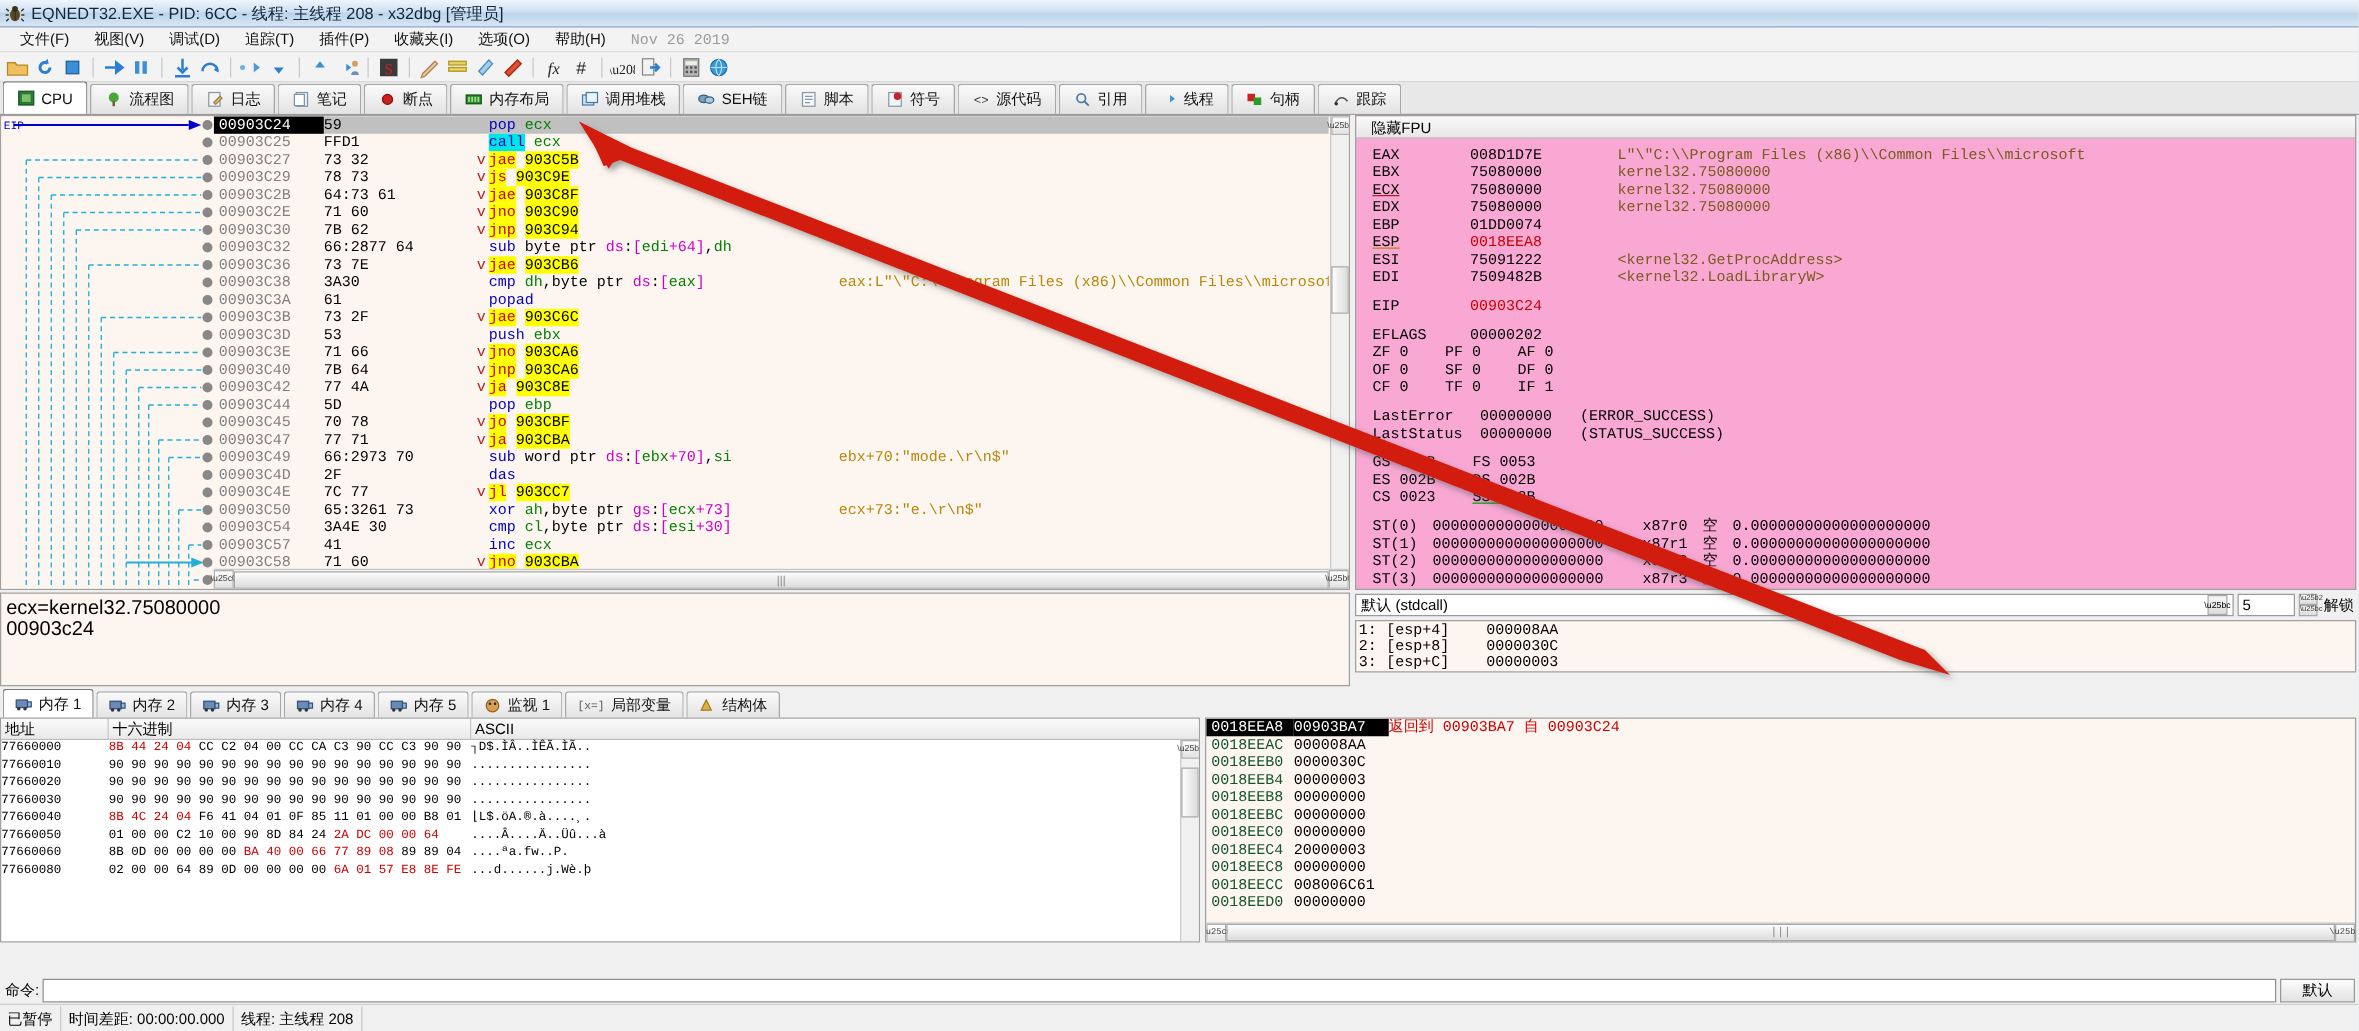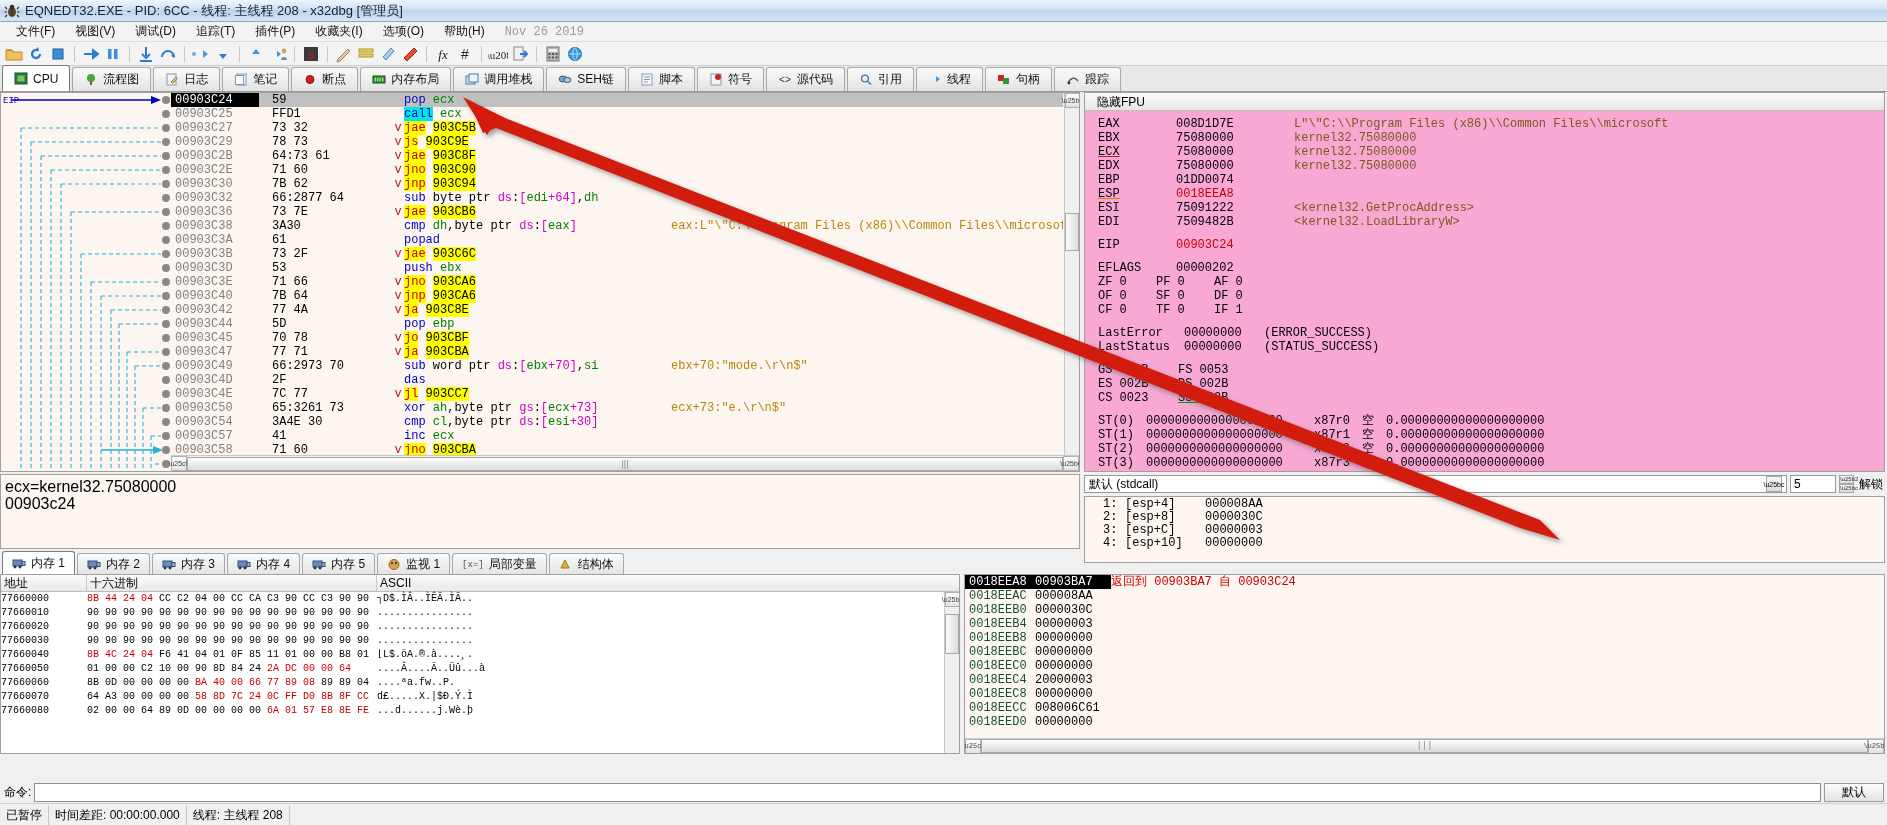--- a/index.html
+++ b/index.html
@@ -127,21 +127,21 @@
   }
 
   .dis-rows {
     position: absolute; left: 170px; top: 0; right: 16px; bottom: 16px;
     overflow: hidden; font-family: "Liberation Mono", monospace; font-size: 12px;
   }
   .dis-row { height: 14px; line-height: 14px; display: flex; white-space: pre; }
   .dis-row.sel { background: #c0c0c0; }
   .c-addr { width: 88px; flex: none; color: #808080; padding-left: 4px; }
   .dis-row.sel .c-addr { color: #000; background: #000; color: #fff; }
-  .c-hex { width: 120px; flex: none; color: #000; margin-left: 13px; }
+  .c-hex { width: 120px; flex: none; color: #000; }
   .c-arrow { width: 12px; flex: none; color: #b22222; text-align: center; }
   .c-mn { flex: none; }
   .c-cmt { position: absolute; left: 500px; color: #b8860b; }
 
   .kw { color: #0000c0; }   
   .reg { color: #008000; }  
   .jmp { color: #cc0000; background: #ffff00; font-family: Liberation Mono, monospace; }
   .jtarget { color: #000; background: #ffff00; }
   .callhl { background: #00e5e5; color: #0000c0; }
   .ptrkw { color: #000; }
@@ -194,23 +194,23 @@
   .combo .cv { width: 16px; height: 16px; background: linear-gradient(#f7f7f7,#dcdcdc);
      border: 1px solid #a8a8a8; display: flex; align-items: center; justify-content: center; font-size: 7px;}
   .spin { width: 46px; height: 18px; background: #fff; border: 1px solid #9a9a9a;
           font-size: 12px; padding: 0 3px; display: flex; align-items: center; }
   .spinb { width: 15px; height: 18px; display: flex; flex-direction: column; }
   .spinb div { flex:1; background: linear-gradient(#f7f7f7,#dcdcdc); border: 1px solid #a8a8a8;
                font-size: 6px; text-align: center; line-height: 7px; color: #333;}
   .argbtn { font-size: 12px; color: #000; padding: 0 2px; }
 
   .args {
-    position: absolute; left: 1084px; top: 404px; right: 2px; height: 67px;
+    position: absolute; left: 1084px; top: 404px; right: 2px; height: 42px;
     background: #fdf6f0; border: 1px solid #a0a0a0; overflow: hidden;
-    font-family: "Liberation Mono", monospace; font-size: 12px; padding: 1px 0 0 18px;
+    font-family: "Liberation Mono", monospace; font-size: 12px; padding: 1px 0 0 2px;
   }
   .arow { height: 13px; line-height: 13px; white-space: pre; }
 
   
   .dumptabs {
     position: absolute; left: 0; top: 459px; width: 960px; height: 24px;
     display: flex; align-items: flex-end; padding-left: 2px;
   }
   .dumptabs .tab { height: 22px; padding: 0 9px; }
   .dumptabs .tab.active { height: 24px; }
@@ -800,21 +800,20 @@
           <div style="width:200px;border-right:none">ASCII</div>
         </div>
         <div class="drows" id="dumprows">
             <div class="drow"><span class="d-addr">77660000</span><span class="d-hex"><span class="hl">8B 44 24 04</span> CC C2 04 00 CC CA C3 90 CC C3 90 90</span><span class="d-ascii">┐D$.ÌÂ..ÌÊÃ.ÌÃ..</span></div>
             <div class="drow"><span class="d-addr">77660010</span><span class="d-hex">90 90 90 90 90 90 90 90 90 90 90 90 90 90 90 90</span><span class="d-ascii">................</span></div>
             <div class="drow"><span class="d-addr">77660020</span><span class="d-hex">90 90 90 90 90 90 90 90 90 90 90 90 90 90 90 90</span><span class="d-ascii">................</span></div>
             <div class="drow"><span class="d-addr">77660030</span><span class="d-hex">90 90 90 90 90 90 90 90 90 90 90 90 90 90 90 90</span><span class="d-ascii">................</span></div>
             <div class="drow"><span class="d-addr">77660040</span><span class="d-hex"><span class="hl">8B 4C 24 04</span> F6 41 04 01 0F 85 11 01 00 00 B8 01</span><span class="d-ascii">⌊L$.öA.®.à....¸.</span></div>
             <div class="drow"><span class="d-addr">77660050</span><span class="d-hex">01 00 00 C2 10 00 90 8D 84 24 <span class="hl">2A DC 00 00 64</span></span><span class="d-ascii">....Â....Ä..Üû...à</span></div>
             <div class="drow"><span class="d-addr">77660060</span><span class="d-hex">8B 0D 00 00 00 00 <span class="hl">BA 40 00 66 77 89 08</span> 89 89 04</span><span class="d-ascii">....ªa.fw..P.</span></div>
-            <div class="drow"><span class="d-addr">77660070</span><span class="d-hex">64 A3 00 00 00 00 <span class="hl">58 8D 7C 24 0C FF D0 8B 8F CC</span></span><span class="d-ascii">d£.....X.|$Ð.Ý.Ì</span></div>
             <div class="drow"><span class="d-addr">77660080</span><span class="d-hex">02 00 00 64 89 0D 00 00 00 00 <span class="hl">6A 01 57 E8 8E FE</span></span><span class="d-ascii">...d......j.Wè.þ</span></div>
           </div>
         <div class="dump-scroll">
           <div class="sbtn" style="width:15px">\u25b2</div>
           <div class="svthumb" style="top:22px;height:40px"></div>
         </div>
       </div>
 
       <div class="stack">
         <div id="stackrows">

